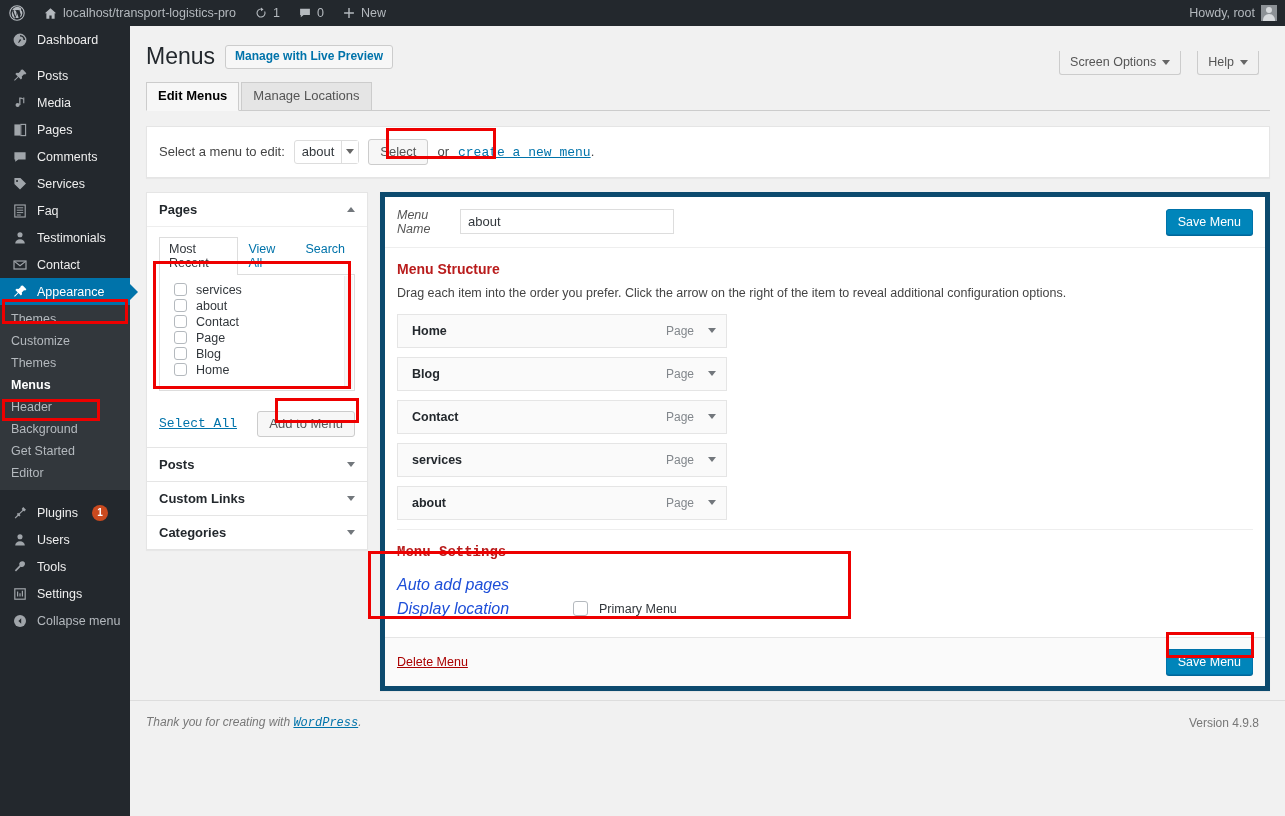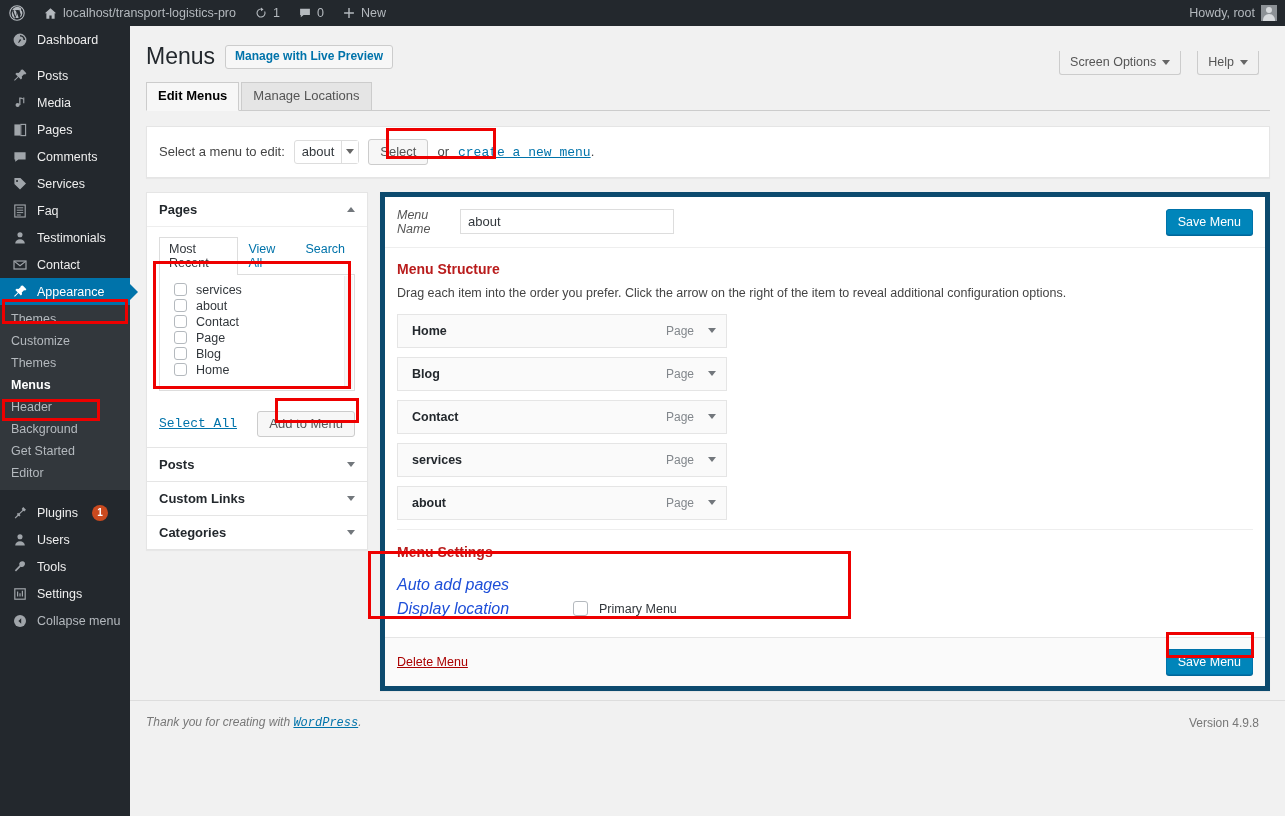--- a/index.html
+++ b/index.html
@@ -569,21 +569,21 @@
           <div class="mi-row">
             <span class="mi-name">about</span>
             <span class="mi-right">
               <span class="mi-type">Page</span>
               <span class="caret-sm"></span>
             </span>
           </div>
 
           <div class="divider"></div>
 
-          <h3 class="sec" style="margin-top:14px;">Menu Settings</h3>
+          <h3 class="sec" style="margin-top:14px;font-family:Liberation Mono, monospace;">Menu Settings</h3>
 
           <div class="settings-grid">
             <div class="set-row">
               <span class="set-label">Auto add pages</span>
             </div>
             <div class="set-row">
               <span class="set-label">Display location</span>
               <span class="set-val">
                 <span class="chk-lg"></span>
                 <span>Primary Menu</span>

